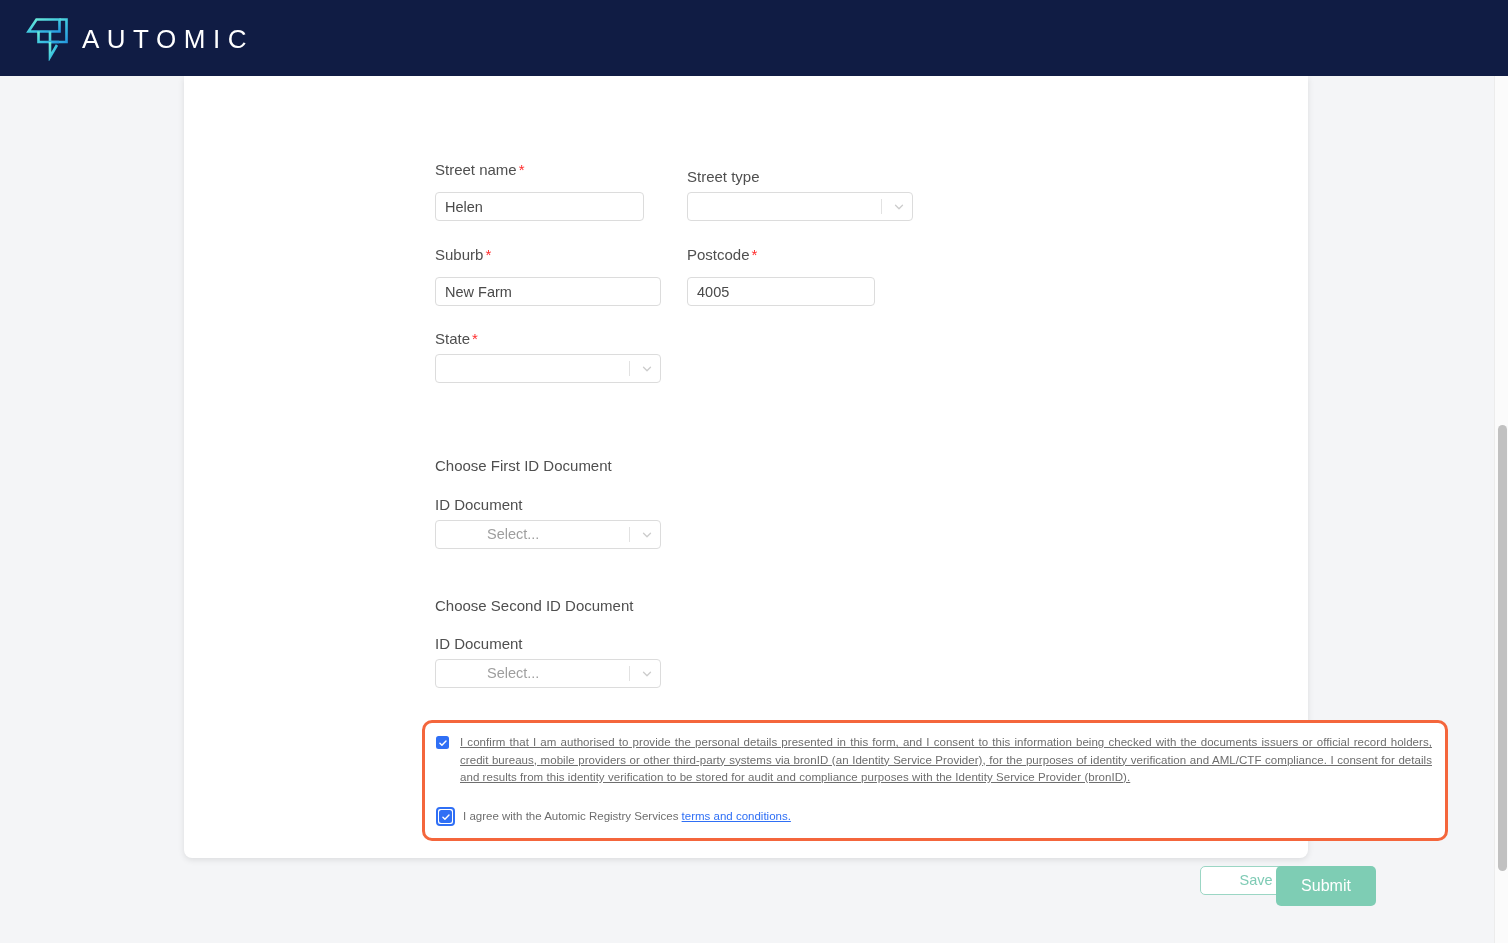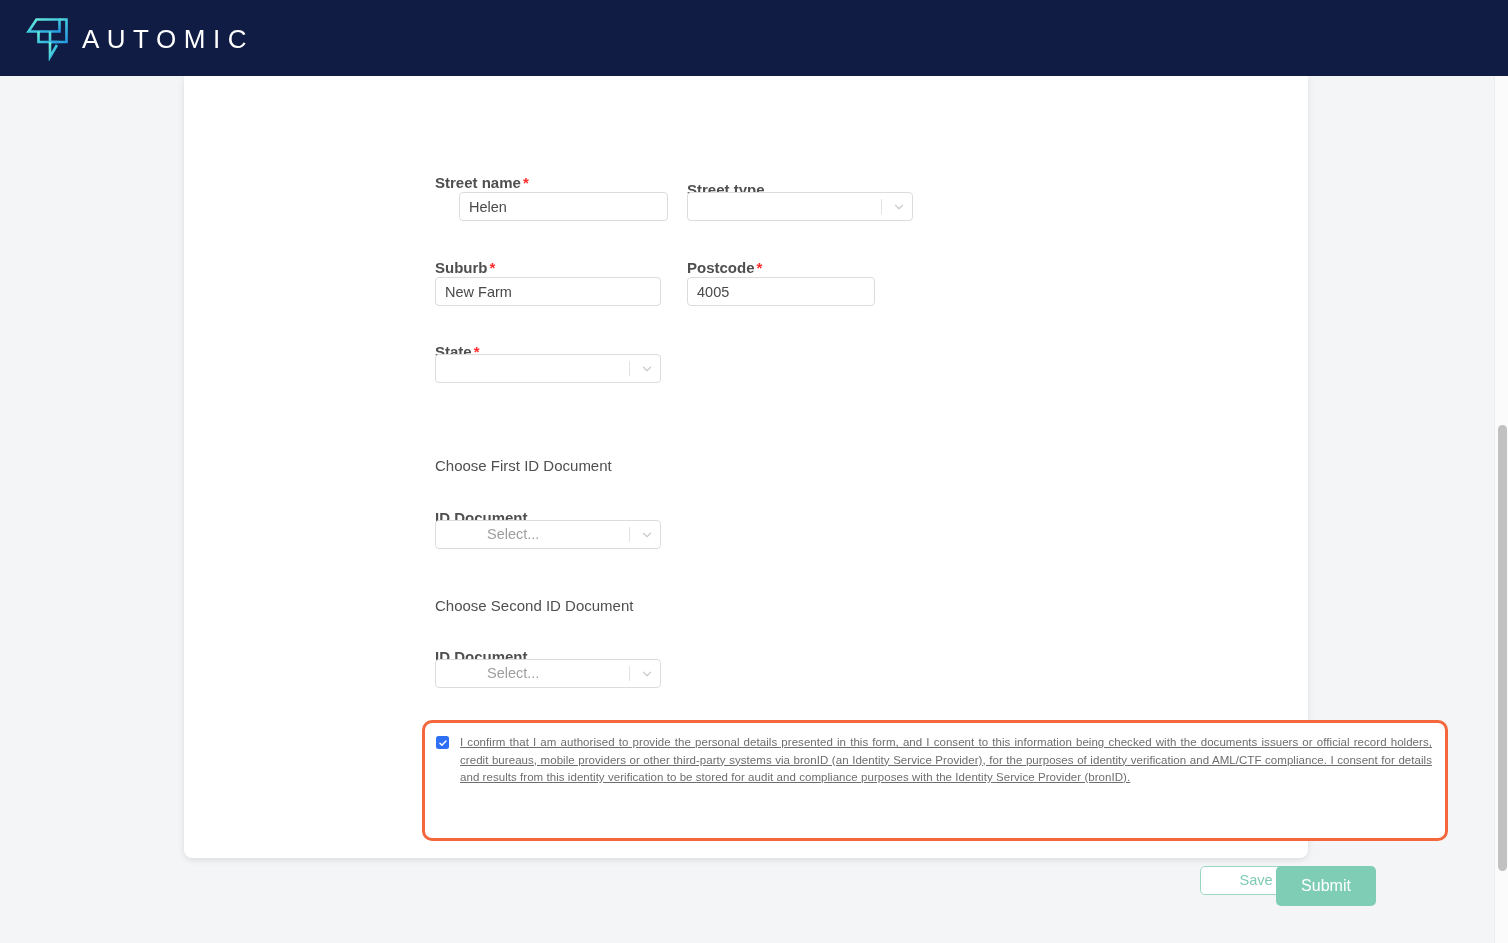--- a/index.html
+++ b/index.html
@@ -75,22 +75,21 @@
     position: absolute;
     top: 0;
     left: 0;
     width: 100%;
   }
 
   .field-label {
     font-size: 15px;
     color: #4f4f4f;
     line-height: 1;
-    font-weight: 700;
-    margin-top: 13px;
+    font-weight: 400;
   }
   .req {
     color: #ff2b2b;
     font-size: 15px;
     padding-left: 2px;
   }
 
   .txt-input {
     height: 29px;
     border: 1px solid #dcdcdc;
@@ -134,21 +133,21 @@
   .sel-arrow {
     width: 26px;
     display: flex;
     align-items: center;
     justify-content: center;
   }
   .sel-arrow svg { display:block; }
 
   
   .f-streetname-label { position:absolute; left:251px; top:86px; }
-  .f-streetname-input { position:absolute; left:251px; top:116px; width:209px;margin-left:24px; }
+  .f-streetname-input { position:absolute; left:251px; top:116px; width:209px; }
   .f-streettype-label { position:absolute; left:503px; top:93px; }
   .f-streettype-sel   { position:absolute; left:503px; top:116px; width:226px; }
   .f-suburb-label     { position:absolute; left:251px; top:171px; }
   .f-suburb-input     { position:absolute; left:251px; top:201px; width:226px; }
   .f-postcode-label   { position:absolute; left:503px; top:171px; }
   .f-postcode-input   { position:absolute; left:503px; top:201px; width:188px; }
   .f-state-label      { position:absolute; left:251px; top:255px; }
   .f-state-sel        { position:absolute; left:251px; top:278px; width:226px; }
 
   .section-head {
@@ -384,20 +383,30 @@
 
         <div class="consent-row consent-row-1">
           <span class="cb">
             <svg width="10" height="10" viewBox="0 0 12 12">
                 <path d="M2.3 6.2 L4.7 8.6 L9.6 3.5" fill="none" stroke="#ffffff" stroke-width="1.7" stroke-linecap="round" stroke-linejoin="round"></path>
               </svg>
           </span>
           <span class="consent-text">I confirm that I am authorised to provide the personal details presented in this form, and I consent to this information being checked with the documents issuers or official record holders, credit bureaus, mobile providers or other third-party systems via bronID (an Identity Service Provider), for the purposes of identity verification and AML/CTF compliance. I consent for details and results from this identity verification to be stored for audit and compliance purposes with the Identity Service Provider (bronID).</span>
         </div>
 
+        <div class="consent-row consent-row-2">
+          <span class="cb-focus-wrap">
+            <span class="cb">
+              <svg width="10" height="10" viewBox="0 0 12 12">
+                  <path d="M2.3 6.2 L4.7 8.6 L9.6 3.5" fill="none" stroke="#ffffff" stroke-width="1.7" stroke-linecap="round" stroke-linejoin="round"></path>
+                </svg>
+            </span>
+          </span>
+          <span class="consent-text-2"><span>I agree with the Automic Registry Services </span><a class="terms-link">terms and conditions.</a></span>
+        </div>
 
       </div>
 
       <button class="btn-save">Save</button>
       <button class="btn-submit">Submit</button>
 
     </div>
   </div>
 
 </div>

